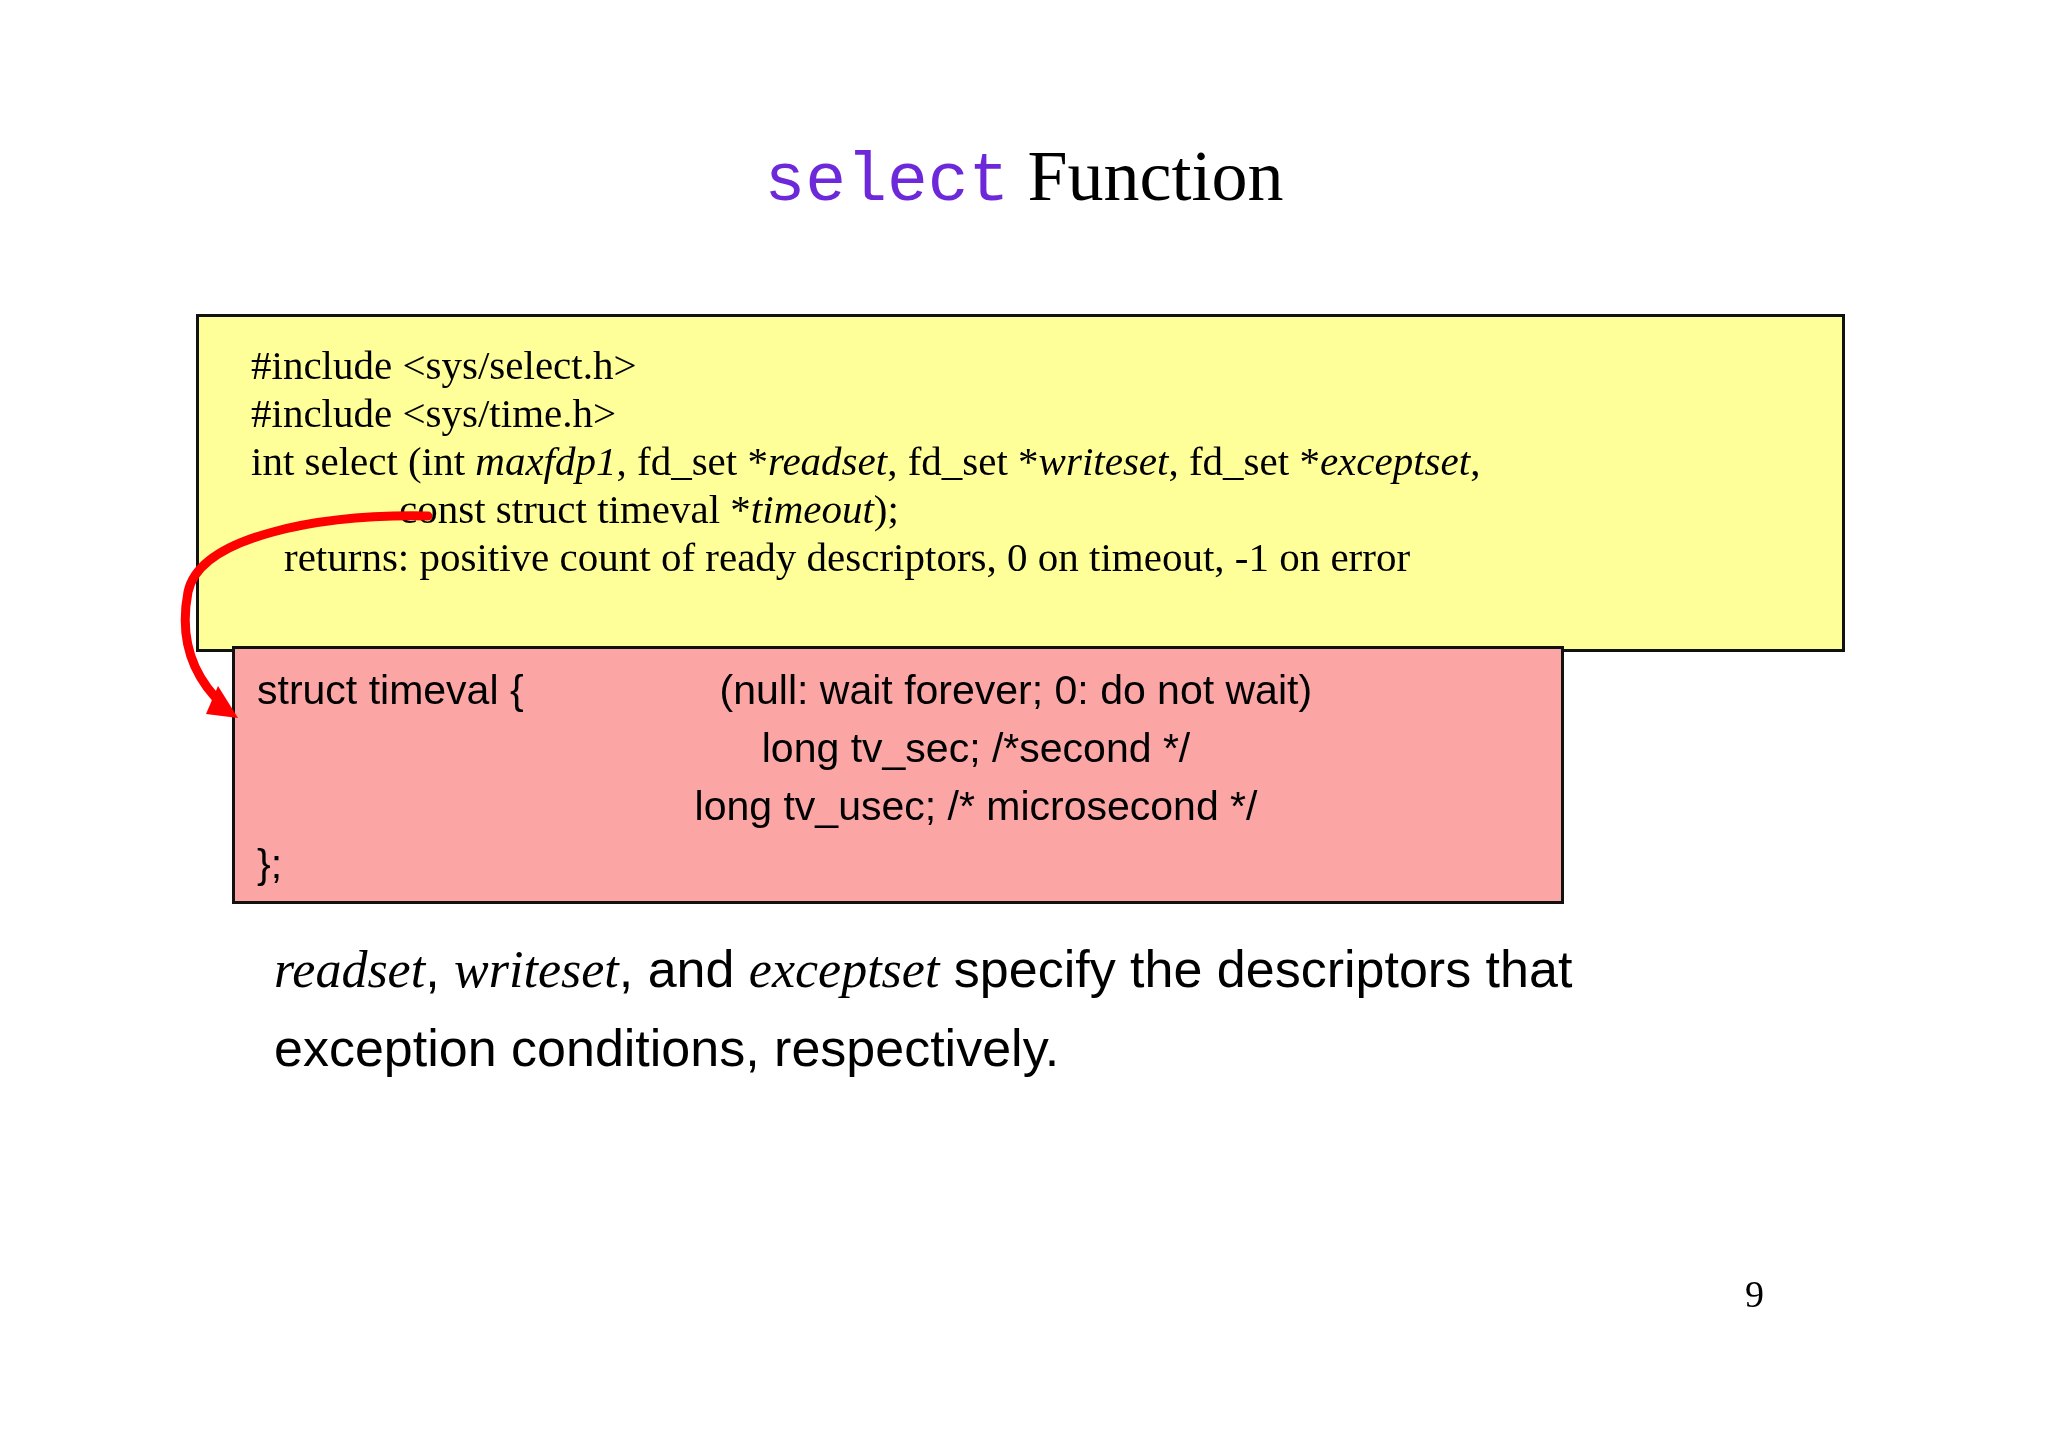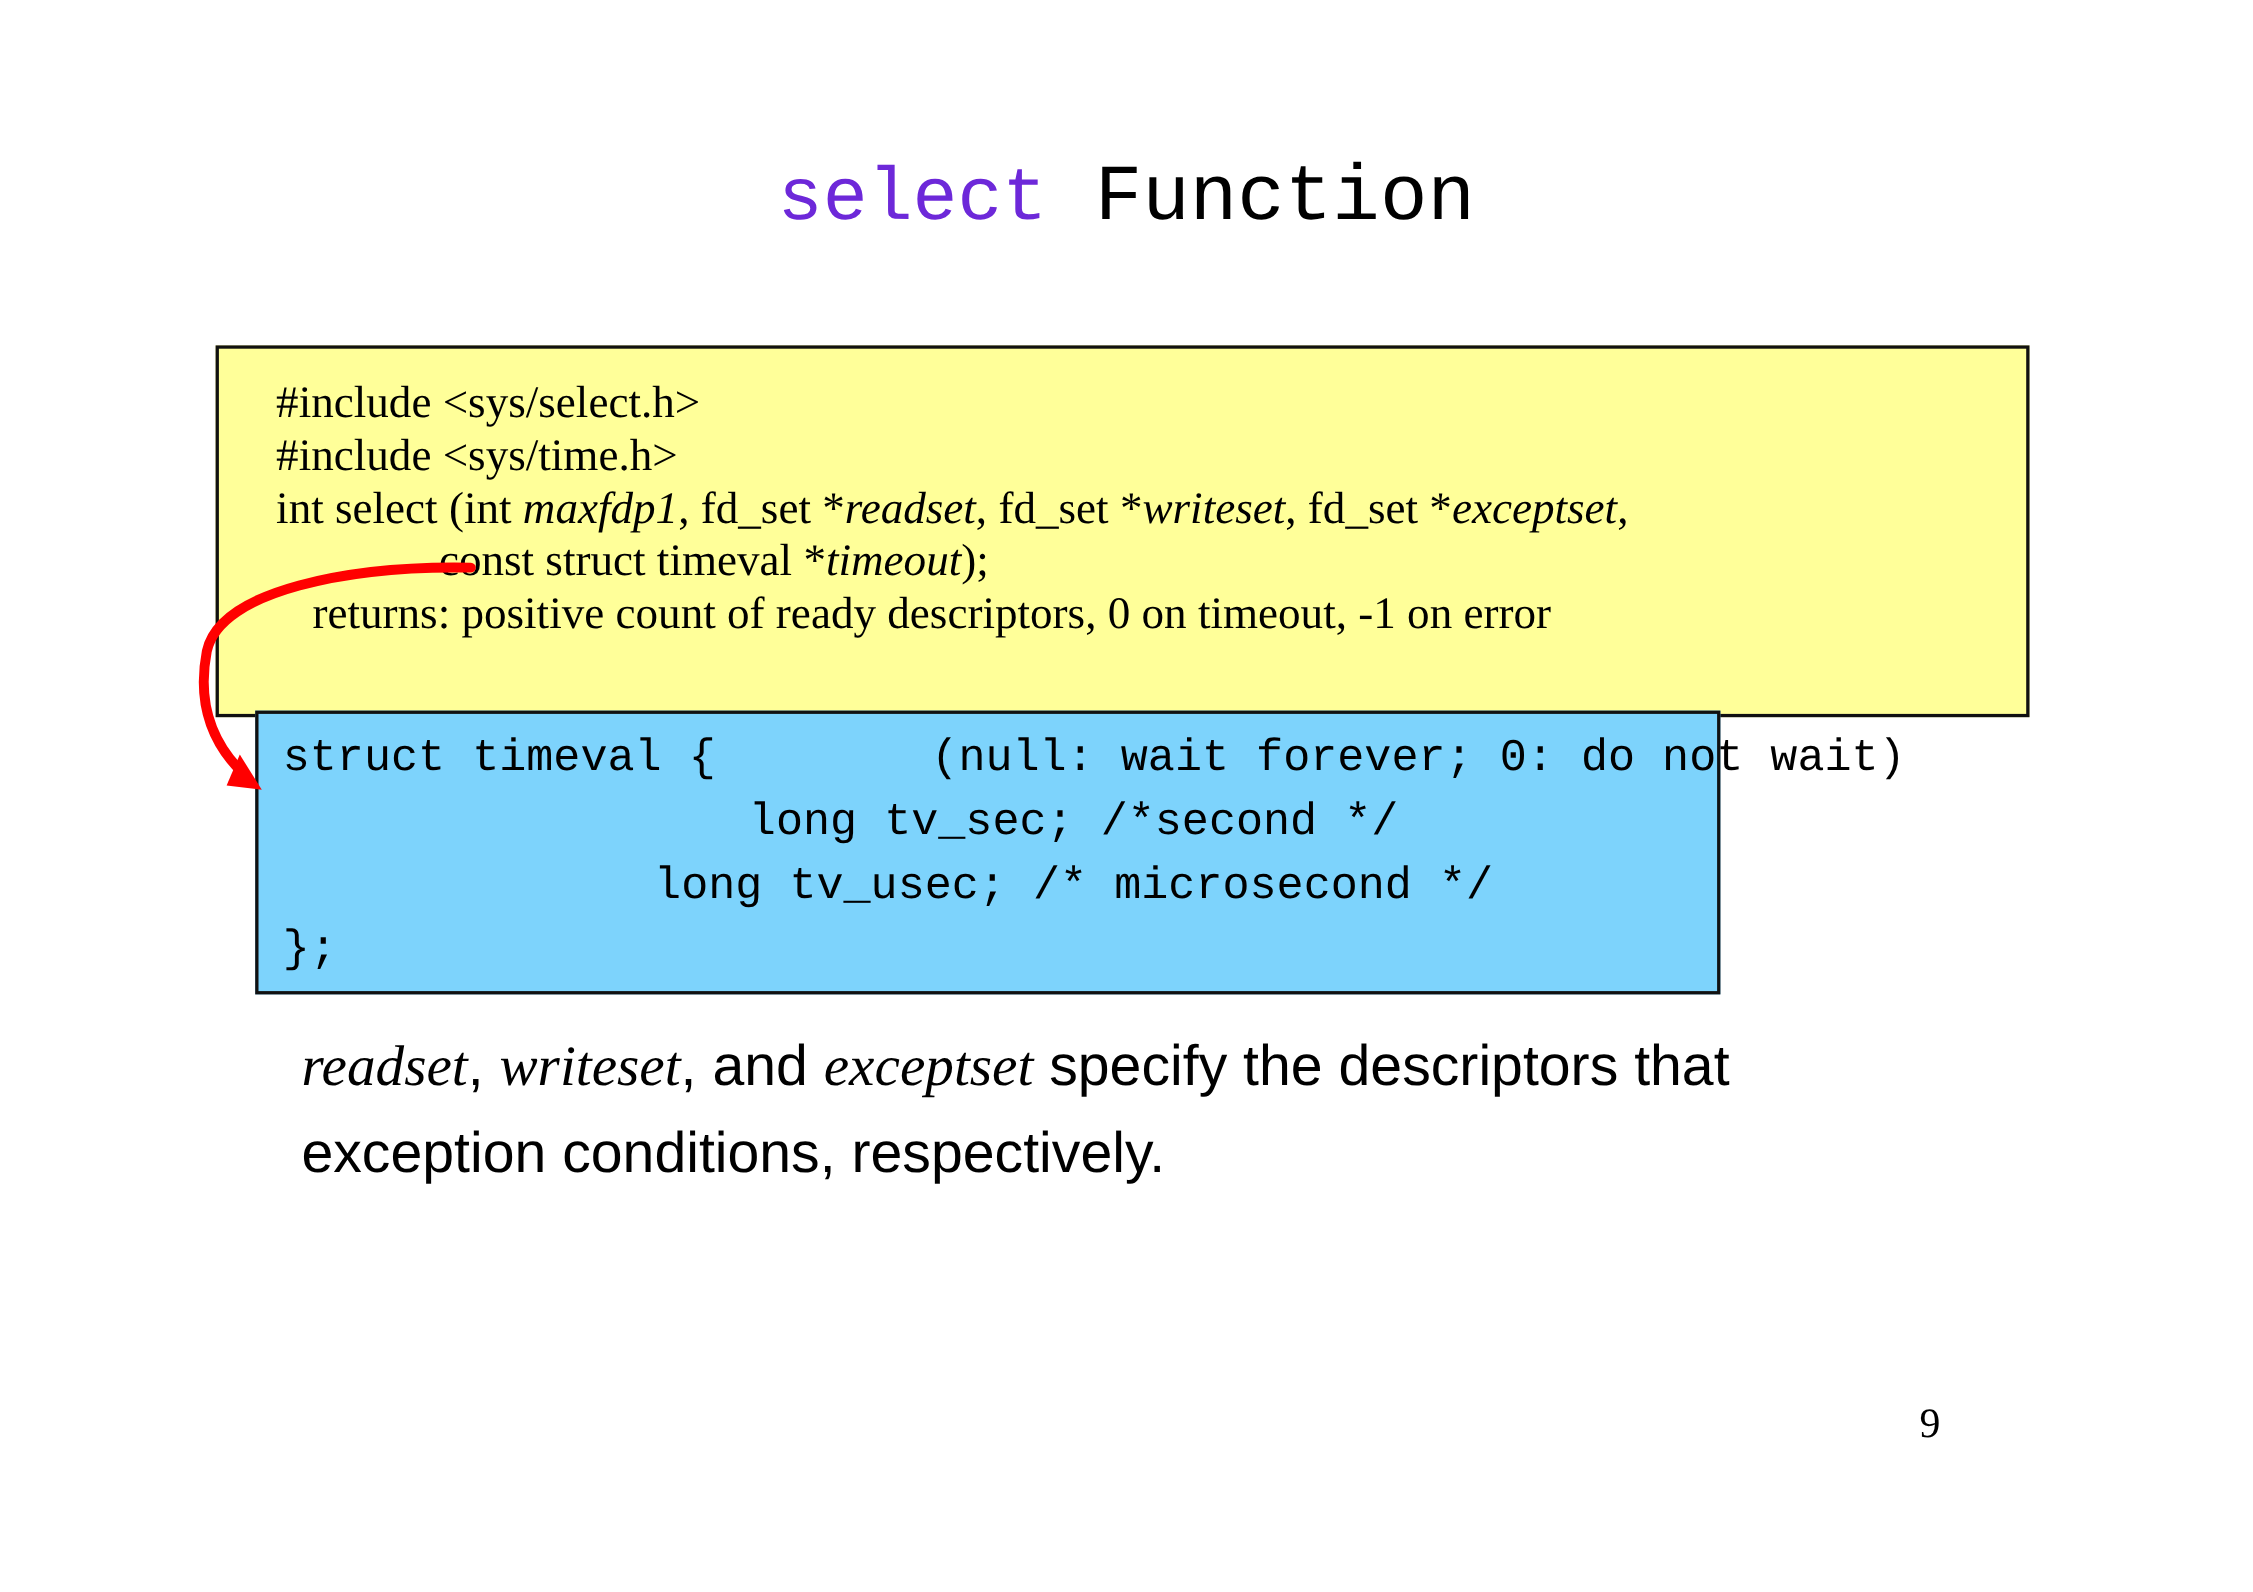--- a/index.html
+++ b/index.html
@@ -27,21 +27,21 @@
     line-height: 1.05;
     white-space: nowrap;
   }
   .title-mono {
     font-family: "Liberation Mono", "DejaVu Sans Mono", monospace;
     color: #6d28d9;
     font-size: 68px;
     letter-spacing: 0px;
   }
   .title-rest {
-    font-family: Liberation Mono, monospace;
+    font-family: Liberation Serif, serif;
     color: #000000;
     font-size: 72px;
   }
 
   
   .code-box-yellow {
     position: absolute;
     left: 196px;
     top: 294px;
     width: 1649px;
@@ -66,24 +66,24 @@
   .code-box-yellow .ln.ind2 { padding-left: 85px; }
   .code-box-yellow em { font-style: italic; }
 
   
   .code-box-green {
     position: absolute;
     left: 232px;
     top: 646px;
     width: 1332px;
     height: 258px;
-    background: #7dd3fc;
+    background: #fca5a5;
     border: 3px solid #111111;
     box-sizing: border-box;
-    font-family: Liberation Mono, monospace;
+    font-family: Liberation Sans, sans-serif;
     font-size: 41px;
     line-height: 58px;
     color: #000000;
     padding: 12px 16px 0 0;
     z-index: 2;
   }
   .code-box-green .gln {
     white-space: nowrap;
     display: block;
     padding-left: 22px;

